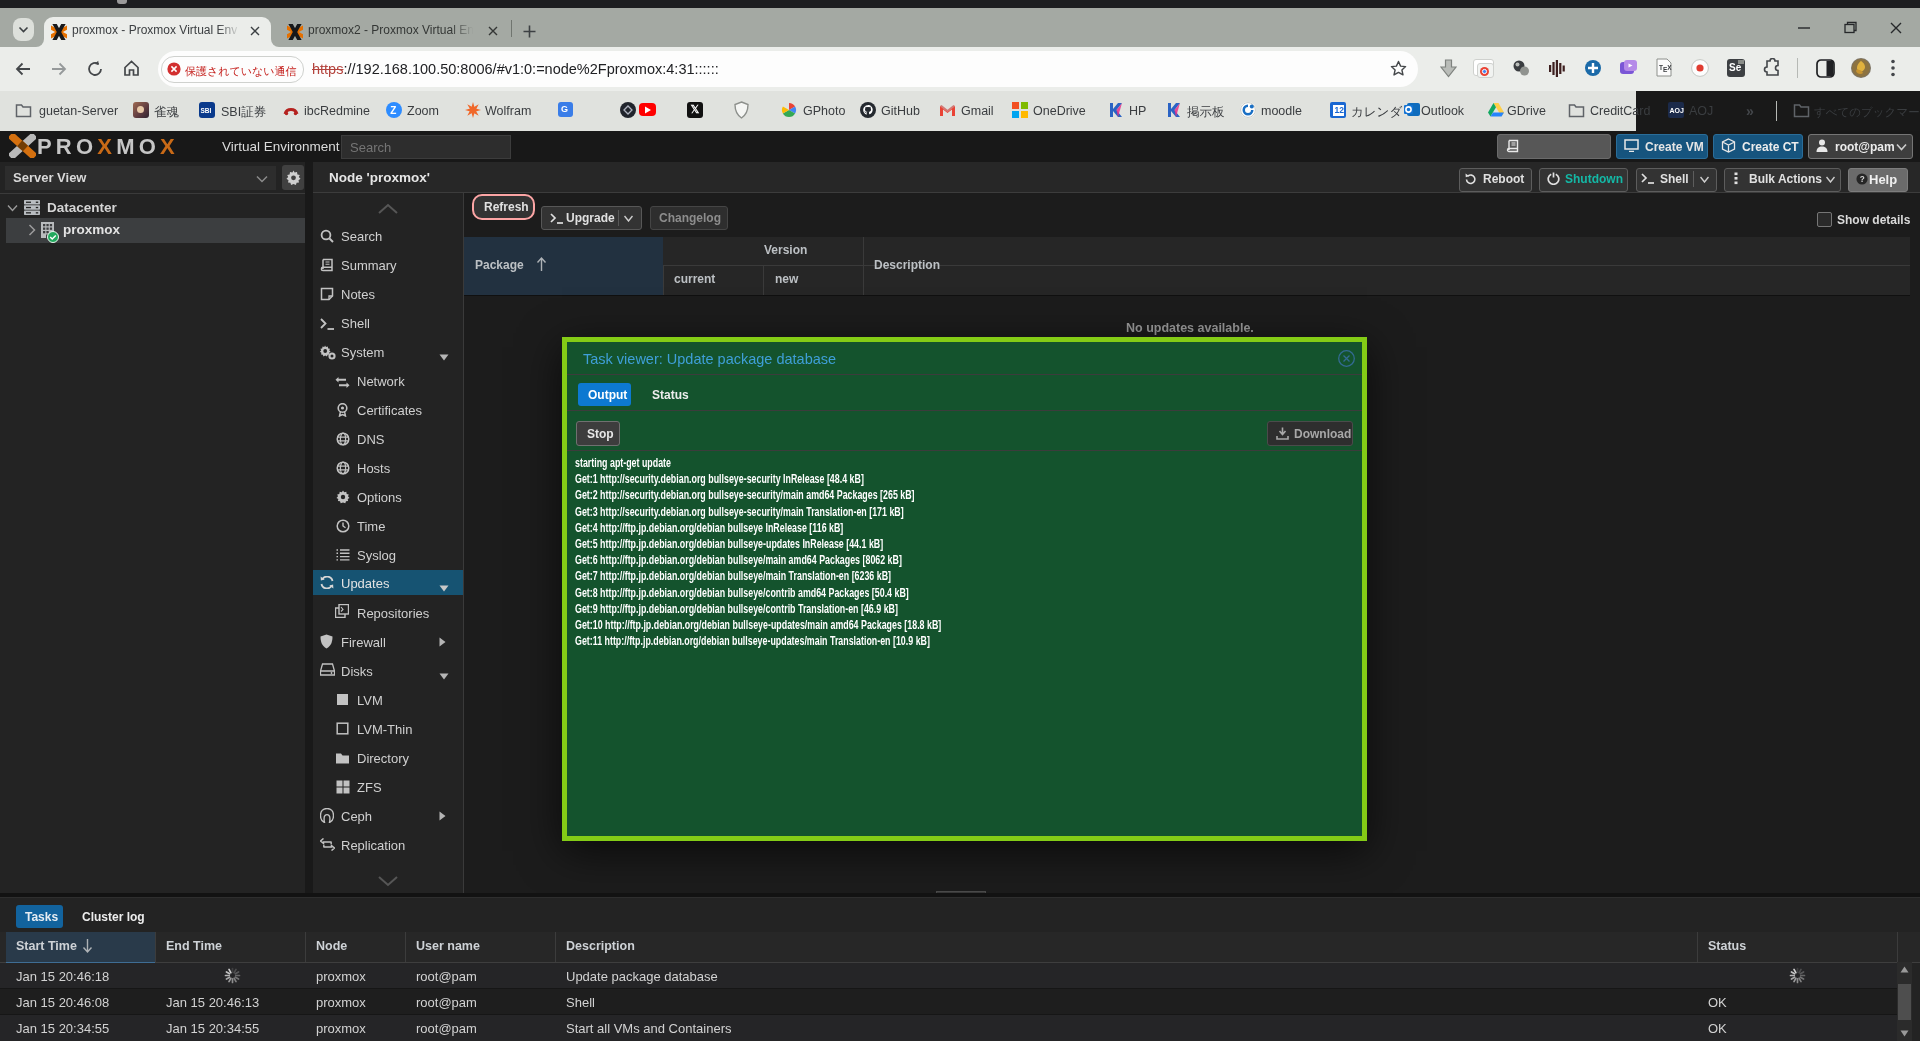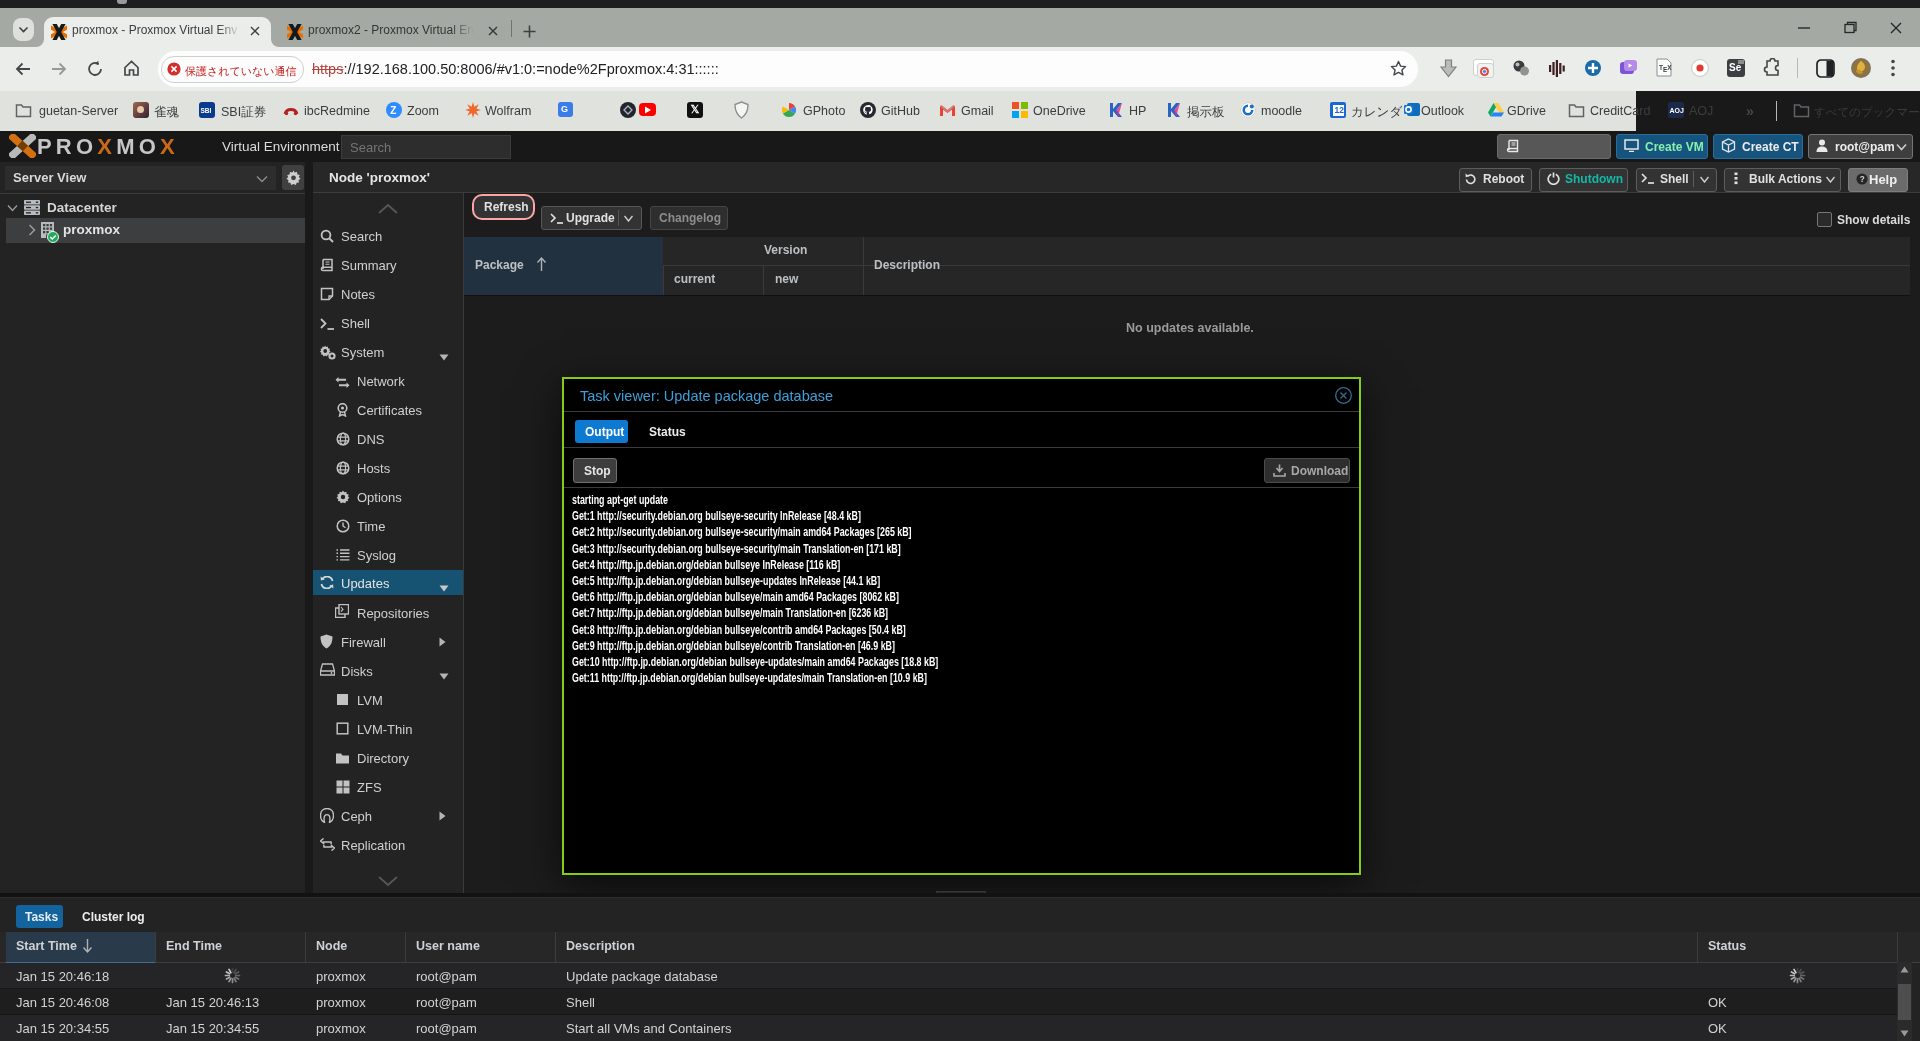--- a/index.html
+++ b/index.html
@@ -290,21 +290,21 @@
     <svg class="a" style="left:1506px;top:8px" width="14" height="14" viewBox="0 0 14 14">
         <path d="M3 1.5 H11.5 V12.5 H3 A1.5 1.5 0 0 1 3 9.5 H11.5 M3 11 V1.5" fill="none" stroke="#e8e8e8" stroke-width="1.4"></path>
         <path d="M5.5 4 H9.5 M5.5 6 H9.5" stroke="#e8e8e8" stroke-width="1"></path>
       </svg>
     <div class="a" style="left:1525px;top:9px;font-size:14px;font-weight:bold;color:#ececec;margin-top:27px;">Documentation</div>
     <div class="a" style="left:1616px;top:3px;width:90px;height:23px;background:#16547e;border:1px solid #2a6d99;border-radius:3px;"></div>
     <svg class="a" style="left:1624px;top:8px" width="15" height="13" viewBox="0 0 15 13">
         <rect x="1" y="1" width="13" height="9" fill="none" stroke="#e8e8e8" stroke-width="1.5"></rect>
         <path d="M5 12.5 H10" stroke="#e8e8e8" stroke-width="1.5"></path>
       </svg>
-    <div class="a" style="left:1645px;top:9px;font-size:12px;font-weight:bold;color:#86efac;text-align:right;">Create VM</div>
+    <div class="a" style="left:1645px;top:9px;font-size:12px;font-weight:bold;color:#e5e5e5;text-align:right;">Create VM</div>
     <div class="a" style="left:1713px;top:3px;width:88px;height:23px;background:#16547e;border:1px solid #2a6d99;border-radius:3px;"></div>
     <svg class="a" style="left:1721px;top:7px" width="15" height="15" viewBox="0 0 15 15">
         <path d="M7.5 1 L13.5 4 V11 L7.5 14 L1.5 11 V4 Z M1.5 4 L7.5 7 L13.5 4 M7.5 7 V14" fill="none" stroke="#e8e8e8" stroke-width="1.3"></path>
       </svg>
     <div class="a" style="left:1742px;top:9px;font-size:12px;font-weight:bold;color:#ececec;">Create CT</div>
     <div class="a" style="left:1808px;top:3px;width:103px;height:23px;background:#3e3e3e;border:1px solid #757575;border-radius:3px;"></div>
     <svg class="a" style="left:1815px;top:7px" width="14" height="15" viewBox="0 0 14 15">
         <circle cx="7" cy="4.5" r="3" fill="#e8e8e8"></circle>
         <path d="M1.5 14 C1.5 10 4 8.5 7 8.5 C10 8.5 12.5 10 12.5 14 Z" fill="#e8e8e8"></path>
       </svg>
@@ -592,21 +592,21 @@
     <div class="a" style="left:311px;top:79px;font-size:12px;font-weight:bold;color:#bcc0c4;">new</div>
     <div class="a" style="left:399px;top:44px;width:1px;height:58px;background:#3a3a3a;"></div>
     <div class="a" style="left:410px;top:65px;font-size:12px;font-weight:bold;color:#bcc0c4;">Description</div>
     <div class="a" style="left:662px;top:128px;font-size:12.5px;font-weight:bold;color:#9b9b9b;">No updates available.</div>
   </div>
   <div class="a" id="grip" style="left:936px;top:760px;width:48px;height:8px;background:#383838;border:1px solid #4a4a4a;">
       <svg class="a" style="left:19px;top:2px" width="10" height="5" viewBox="0 0 10 5">
         <path d="M0 0 H10 L5 5 Z" fill="#1c1c1c"></path>
       </svg>
     </div>
-  <div class="a" id="dialog" style="left:562px;top:206px;width:795px;height:494px;background:#000000;border:2px solid #84cc16;box-shadow:0 10px 40px rgba(0,0,0,.65);margin-top:40px;">
+  <div class="a" id="dialog" style="left:562px;top:206px;width:795px;height:494px;background:#14532d;border:5px solid #84cc16;box-shadow:0 10px 40px rgba(0,0,0,.65);">
     <div class="a" style="left:16px;top:9px;font-size:14.5px;color:#3f9fd8;">Task viewer: Update package database</div>
     <svg class="a" style="left:771px;top:8px" width="17" height="17" viewBox="0 0 17 17">
         <circle cx="8.5" cy="8.5" r="7.8" fill="none" stroke="#336a92" stroke-width="1.3"></circle>
         <path d="M5.5 5.5 L11.5 11.5 M11.5 5.5 L5.5 11.5" stroke="#336a92" stroke-width="1.3"></path>
       </svg>
     <div class="a" style="left:0;top:32px;width:795px;height:1px;background:#3c3c3c;"></div>
     <div class="a" style="left:11px;top:41px;width:53px;height:23px;background:#0d79d1;border-radius:3px;">
         <span style="position:absolute;left:10px;top:5px;font-size:12px;font-weight:bold;color:#fff;">Output</span>
       </div>
     <div class="a" style="left:85px;top:46px;font-size:12px;font-weight:bold;color:#ededed;">Status</div>

